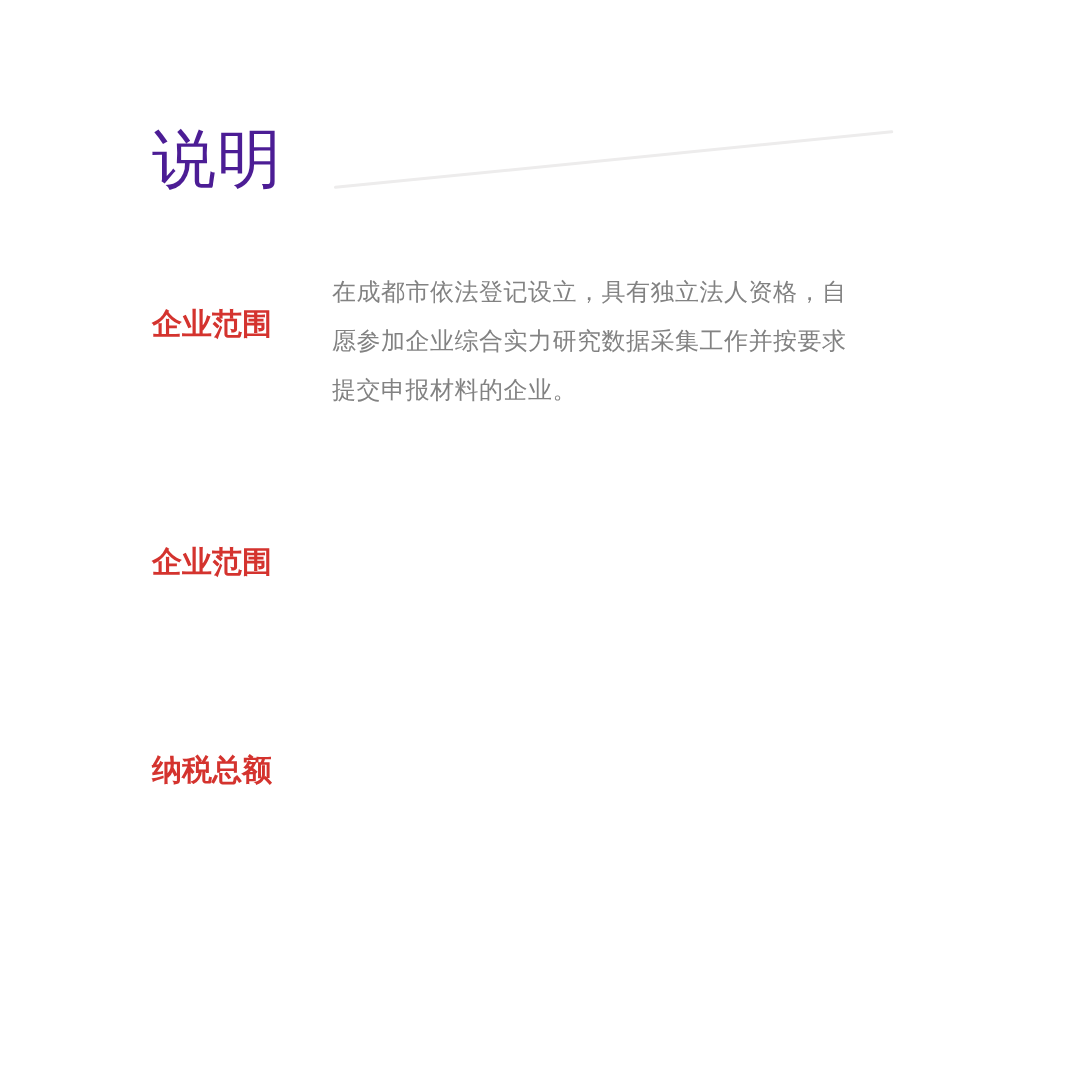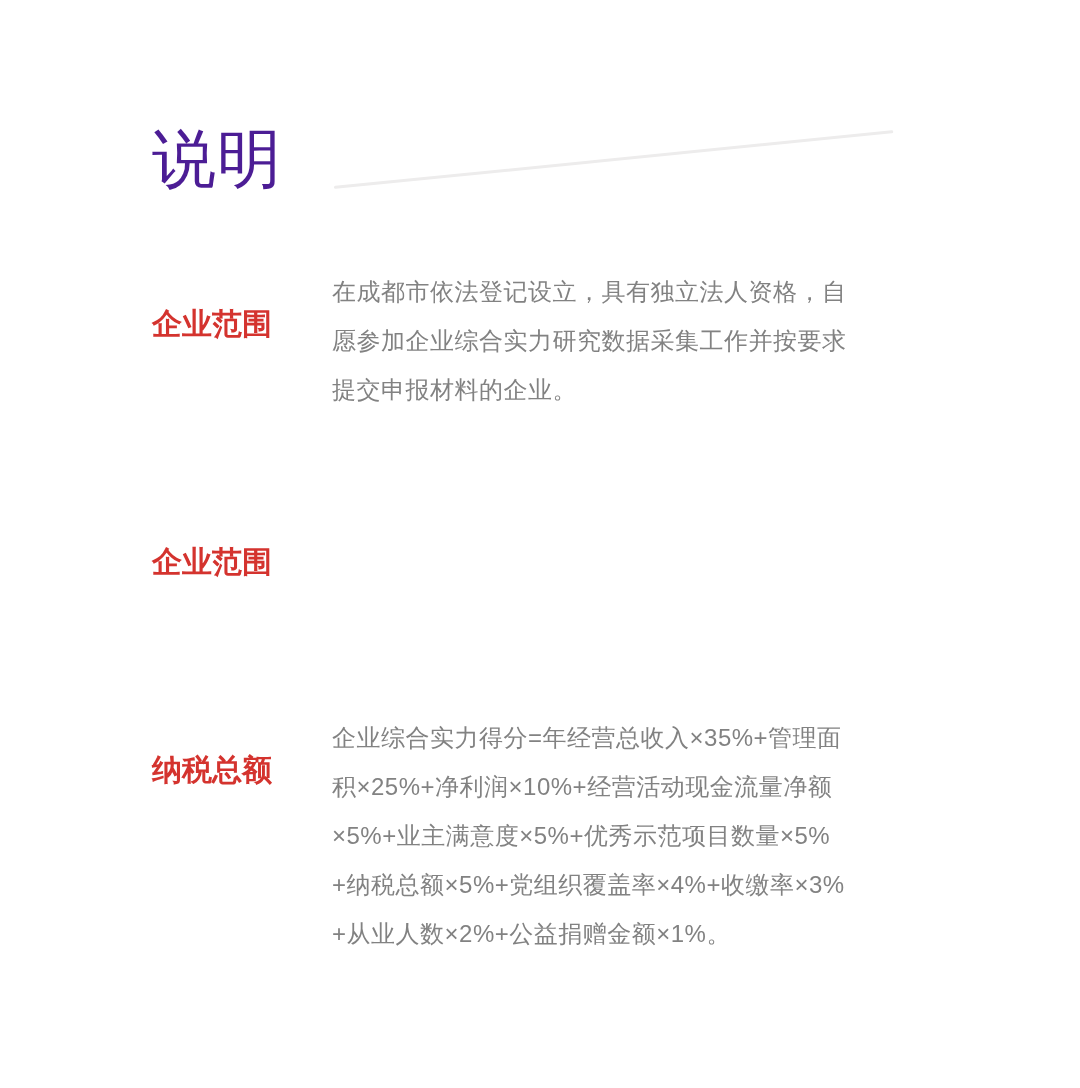--- a/index.html
+++ b/index.html
@@ -77,18 +77,13 @@
 愿参加企业综合实力研究数据采集工作并按要求
 提交申报材料的企业。</div>
 </div>
 
 <div class="section section-2">
   <div class="section-label">企业范围</div>
 </div>
 
 <div class="section section-3">
   <div class="section-label">纳税总额</div>
-  <div class="section-body">企业综合实力得分=年经营总收入×35%+管理面
-积×25%+净利润×10%+经营活动现金流量净额
-×5%+业主满意度×5%+优秀示范项目数量×5%
-+纳税总额×5%+党组织覆盖率×4%+收缴率×3%
-+从业人数×2%+公益捐赠金额×1%。</div>
 </div>
 
 </body></html>

